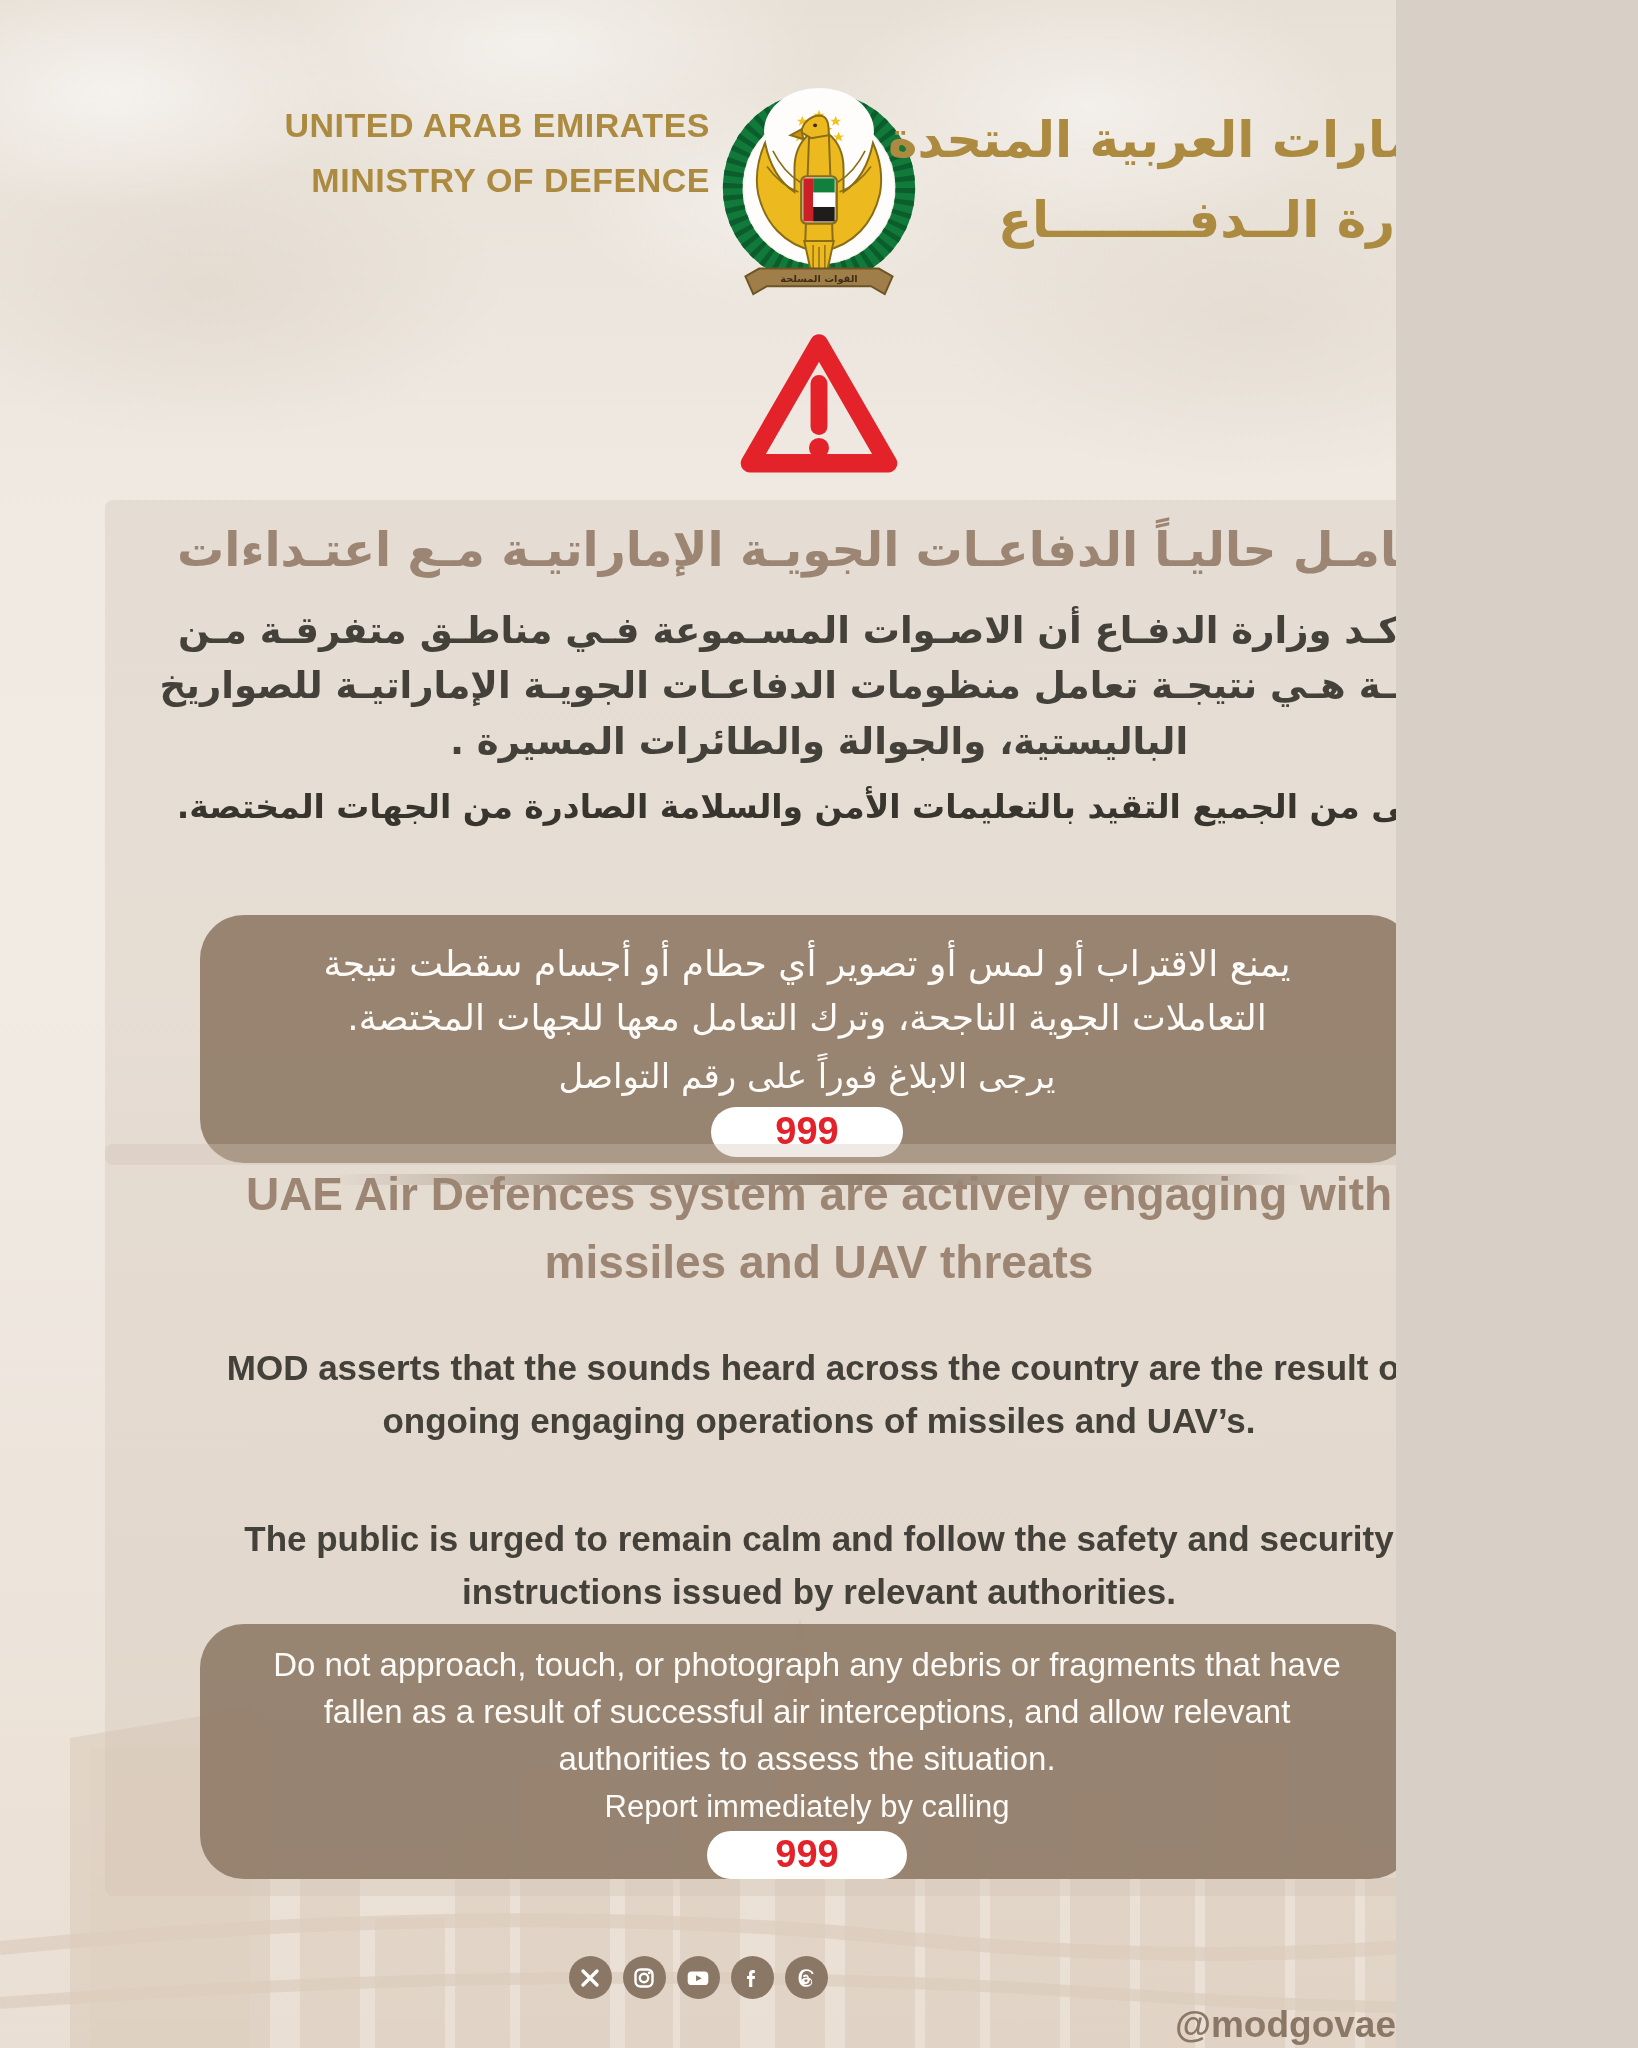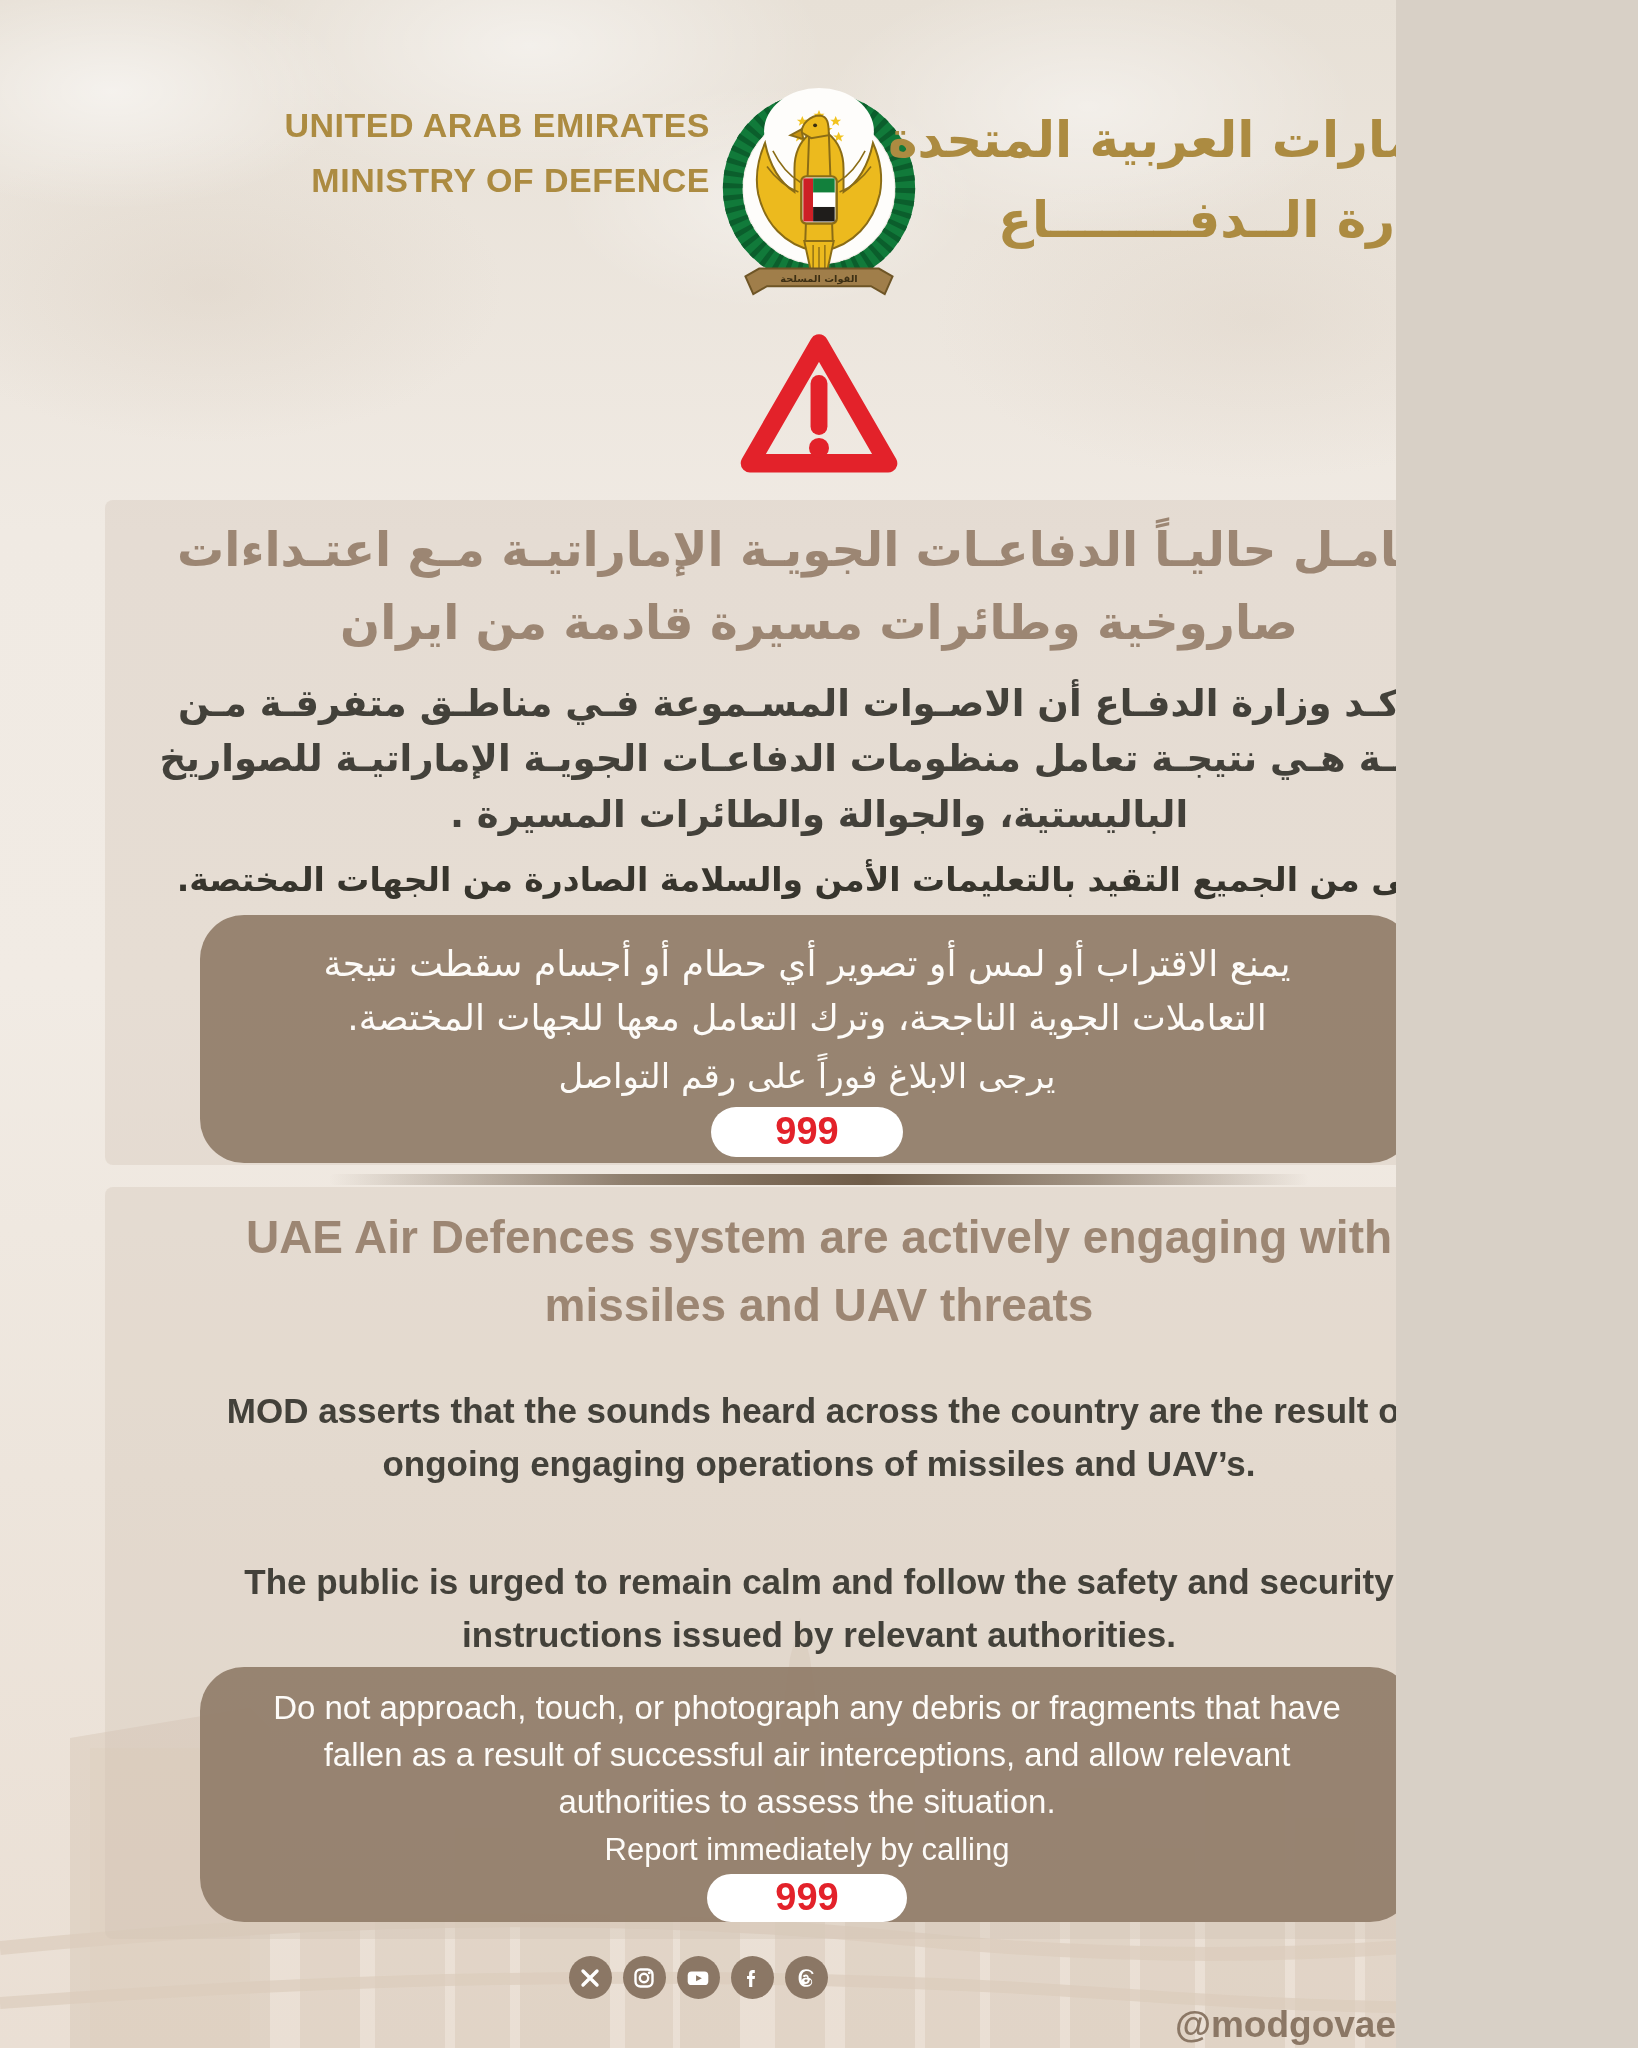--- a/index.html
+++ b/index.html
@@ -33,21 +33,21 @@
     color:#ac8b41;font-weight:700;font-size:50px;line-height:1.6;white-space:nowrap;
   }
   
   .warning{position:absolute;top:322px;left:724px;width:190px;height:172px;}
   
   .panel{
     position:absolute;left:105px;width:1428px;border-radius:8px;
     background:rgba(209,196,181,.35);box-sizing:border-box;overflow:hidden;text-align:center;
   }
   .panel-ar{top:500px;height:665px;direction:rtl;}
-  .panel-en{top:1187px;height:752px;}
+  .panel-en{top:1144px;height:752px;}
   .ar-headline{margin:14px 30px 0;color:#9c8673;font-weight:700;font-size:47px;line-height:1.55;}
   .ar-body{margin:16px 46px 0;color:#43413a;font-weight:700;font-size:37px;line-height:1.5;}
   .ar-note{margin:14px 40px 0;color:#37352d;font-weight:700;font-size:33px;line-height:1.45;}
   .brown-box{
     position:absolute;left:95px;width:1214px;border-radius:44px;
     background:rgba(145,125,105,.93);box-sizing:border-box;color:#fdfbf8;text-align:center;overflow:hidden;
   }
   .brown-box.box-ar{top:415px;height:248px;padding:22px 66px 14px;}
   .brown-box.box-ar .box-text{margin:0;font-size:36px;font-weight:400;line-height:1.5;}
   .brown-box.box-ar .box-cta{margin:8px 0 0;font-size:34px;font-weight:400;line-height:1.4;}
@@ -199,21 +199,20 @@
     <svg viewBox="0 0 120 112" width="190" height="172">
       <path d="M60 14 L105 92 L15 92 Z" fill="none" stroke="#e3222a" stroke-width="12" stroke-linejoin="round"></path>
       <path d="M60 40 L60 68" stroke="#e3222a" stroke-width="11" stroke-linecap="round"></path>
       <circle cx="60" cy="82" r="6.5" fill="#e3222a"></circle>
     </svg>
   </div>
 
   <section class="panel panel-ar">
     <h1 class="ar-headline">
       <span>تتعامـل حاليـاً الدفاعـات الجويـة الإماراتيـة مـع اعتـداءات</span><br>
-      <span>صاروخية وطائرات مسيرة قادمة من ايران</span>
     </h1>
     <p class="ar-body">وتؤكـد وزارة الدفـاع أن الاصـوات المسـموعة فـي مناطـق متفرقـة مـن الدولـة هـي نتيجـة تعامل منظومات الدفاعـات الجويـة الإماراتيـة للصواريخ الباليستية، والجوالة والطائرات المسيرة .</p>
     <p class="ar-note">يرجى من الجميع التقيد بالتعليمات الأمن والسلامة الصادرة من الجهات المختصة.</p>
 
     <div class="brown-box box-ar">
       <p class="box-text">يمنع الاقتراب أو لمس أو تصوير أي حطام أو أجسام سقطت نتيجة التعاملات الجوية الناجحة، وترك التعامل معها للجهات المختصة.</p>
       <p class="box-cta">يرجى الابلاغ فوراً على رقم التواصل</p>
       <div class="pill">
         <span>999</span>
       </div>

